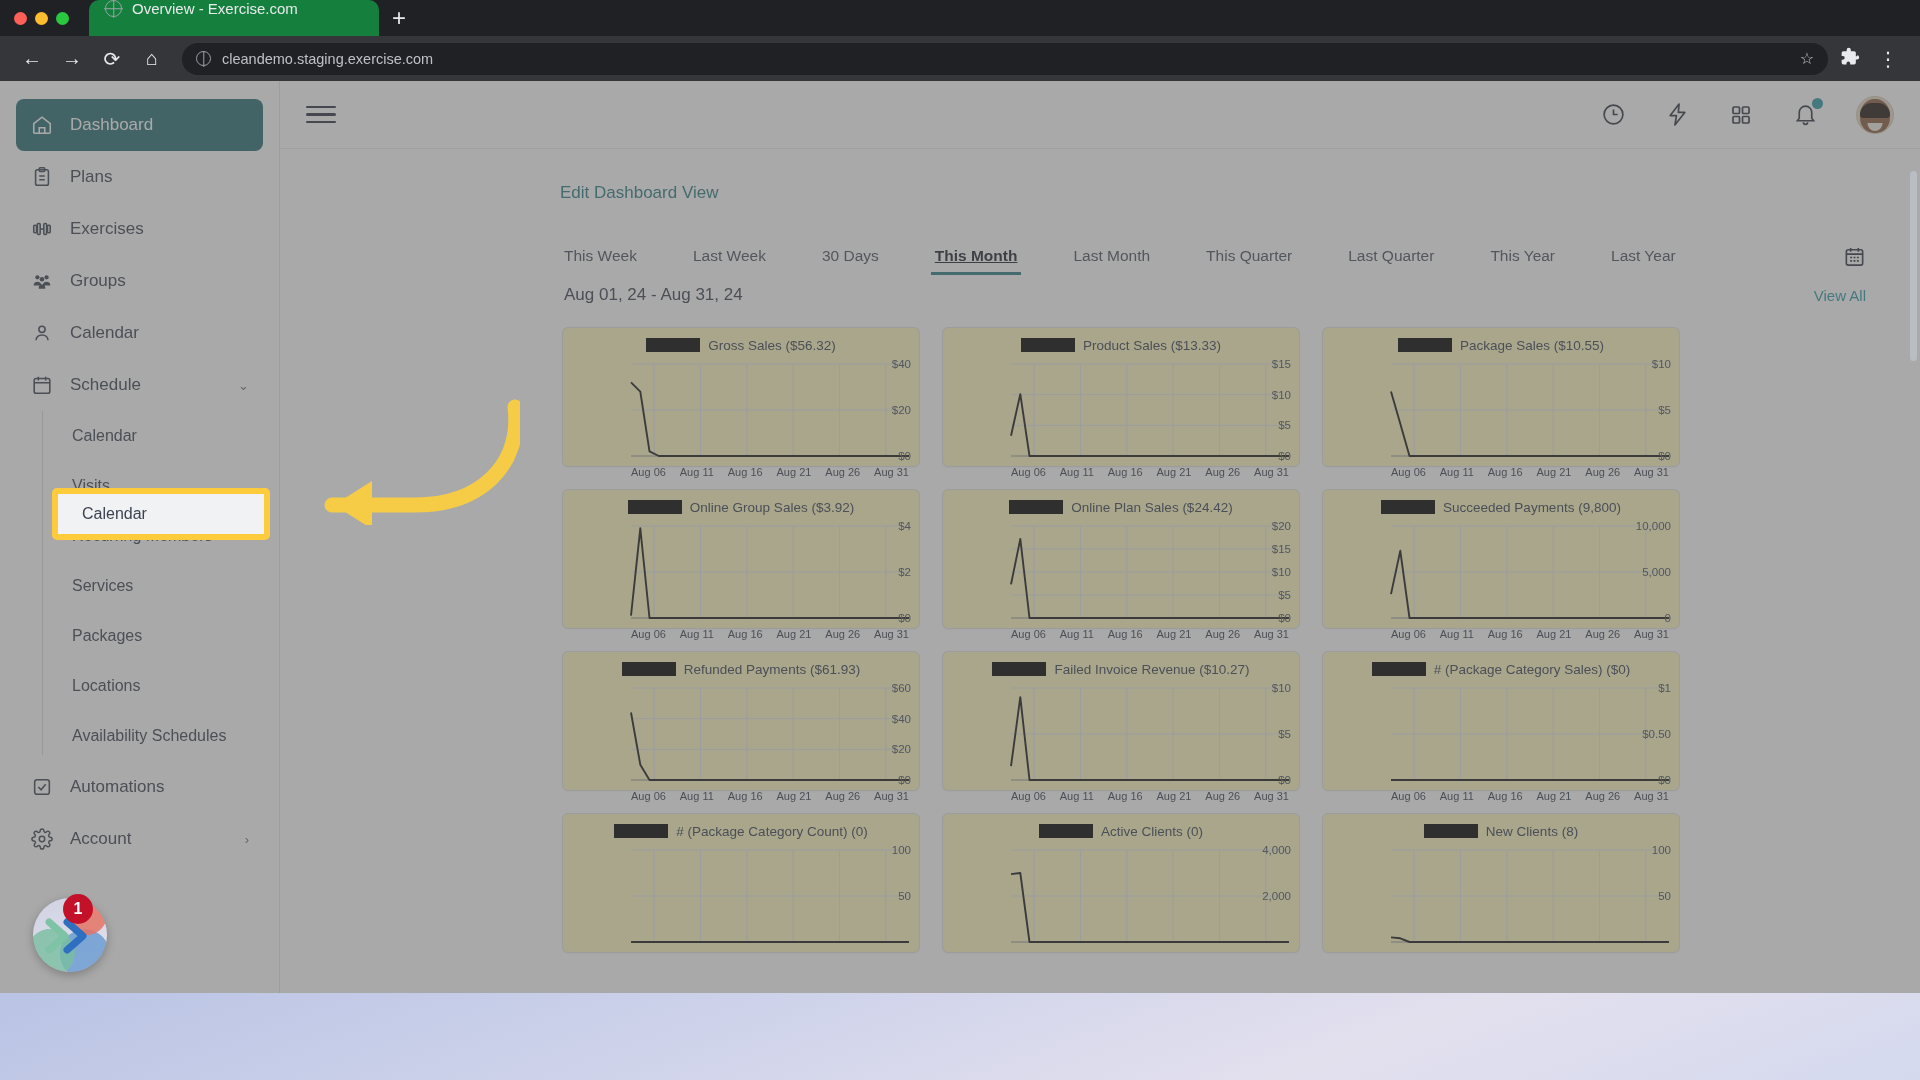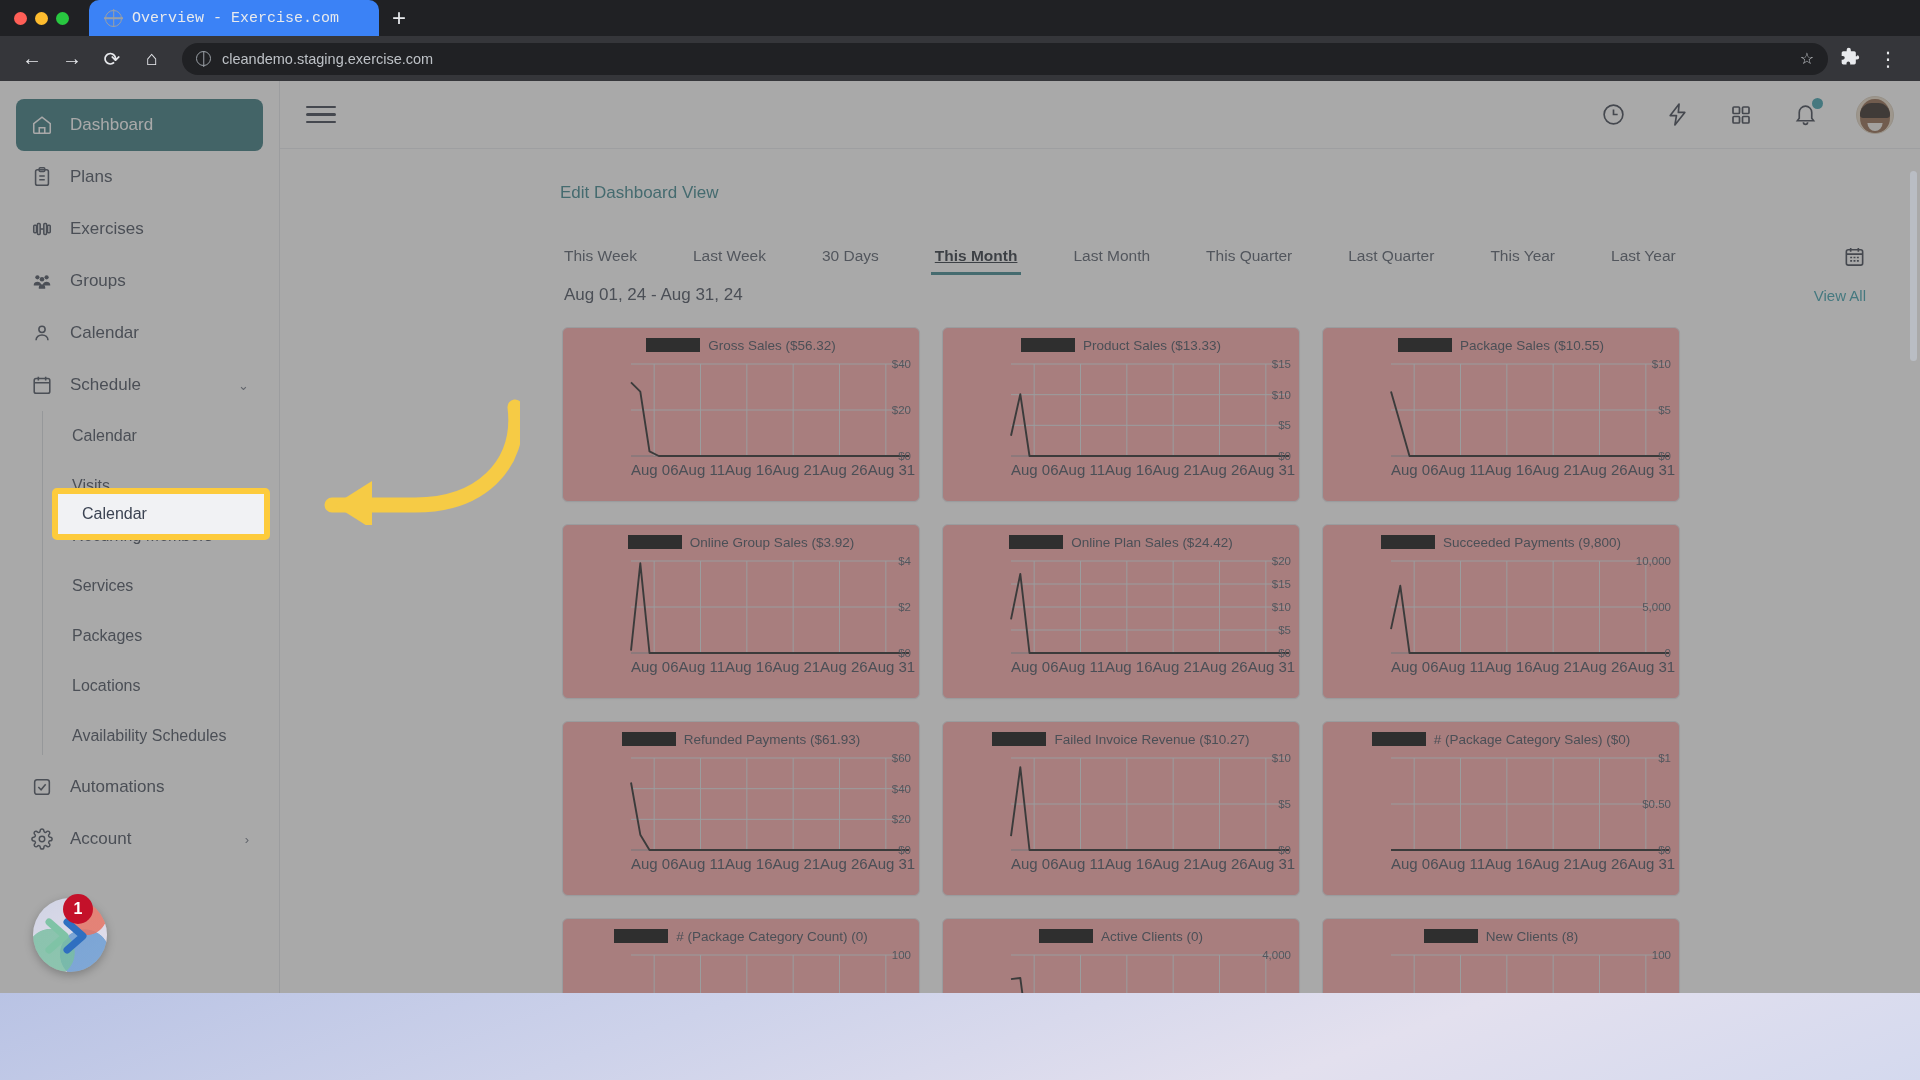--- a/index.html
+++ b/index.html
@@ -18,24 +18,24 @@
     display: flex; align-items: flex-end; padding-left: 10px;
     position: relative;
   }
   .traffic { display: flex; gap: 8px; align-items: center; height: 36px; padding: 0 12px 0 4px; }
   .dot { width: 13px; height: 13px; border-radius: 50%; }
   .dot.red { background: #ff5f57; }
   .dot.amber { background: #febc2e; }
   .dot.green { background: #28c840; }
 
   .tab {
-    height: 36px; background: #3b82f6; border-radius: 10px 10px 0 0;
-    display: flex; align-items: center; gap: 10px;
+    height: 36px; background: #15803d; border-radius: 10px 10px 0 0;
+    display: flex; gap: 10px;
     padding: 0 16px; min-width: 290px; margin-left: 8px;
-    color: #e8eaed; font-size: 15px; white-space: nowrap; font-family: Liberation Mono, monospace;
+    color: #e8eaed; font-size: 15px; white-space: nowrap;
   }
   .tab .favicon {
     width: 17px; height: 17px; border-radius: 50%;
     border: 1.6px solid #9aa0a6; position: relative; flex: none;
   }
   .tab .favicon::before {
     content: ""; position: absolute; left: 50%; top: -1.6px; bottom: -1.6px;
     width: 1.6px; background: #9aa0a6; transform: translateX(-50%);
   }
   .tab .favicon::after {
@@ -203,42 +203,42 @@
     margin-left: 250px; padding-right: 20px;
   }
   .daterange { font-size: 17px; color: #3b4352; }
   .viewall { margin-left: auto; color: #2e9aa8; font-size: 15px; }
 
   .grid {
     display: grid; grid-template-columns: repeat(3, 358px);
     gap: 22px 22px; margin-top: 22px; margin-left: 248px;
   }
   .card {
-    width: 358px; height: 175px; background: #fca5a5;
+    width: 358px; height: 140px; background: #fef9c3;
     border: 1px solid #e0e3e8; border-radius: 6px;
     padding: 8px 10px 6px 10px; position: relative;
     box-shadow: 0 1px 2px rgba(0,0,0,0.04);
   }
   .card-title {
     display: flex; align-items: center; justify-content: center; gap: 8px;
     font-size: 13.5px; color: #3b4352; height: 18px; white-space: nowrap;
   }
   .redact { width: 54px; height: 14px; background: #000; flex: none; }
 
   .plot { position: relative; width: 338px; height: 120px; margin-top: 4px; }
   .plot svg { display: block; }
   .ylab {
     position: absolute; font-size: 11.5px; color: #4a5260;
     text-align: right; right: 0; transform: translateY(-50%);
     white-space: nowrap;
   }
   .xaxis {
     position: absolute; left: 58px; right: 2px; bottom: 0;
     display: flex; justify-content: space-between;
-    font-size: 15px; color: #3b4352; white-space: nowrap;
+    font-size: 11px; color: #3b4352; white-space: nowrap;
   }
 
   
   .arrow { position: absolute; left: 290px; top: 395px; z-index: 55; }
 
   
   .scrollbar {
     position: absolute; right: 3px; top: 90px; width: 7px; height: 190px;
     background: #b9bdc4; border-radius: 4px; z-index: 50;
   }

